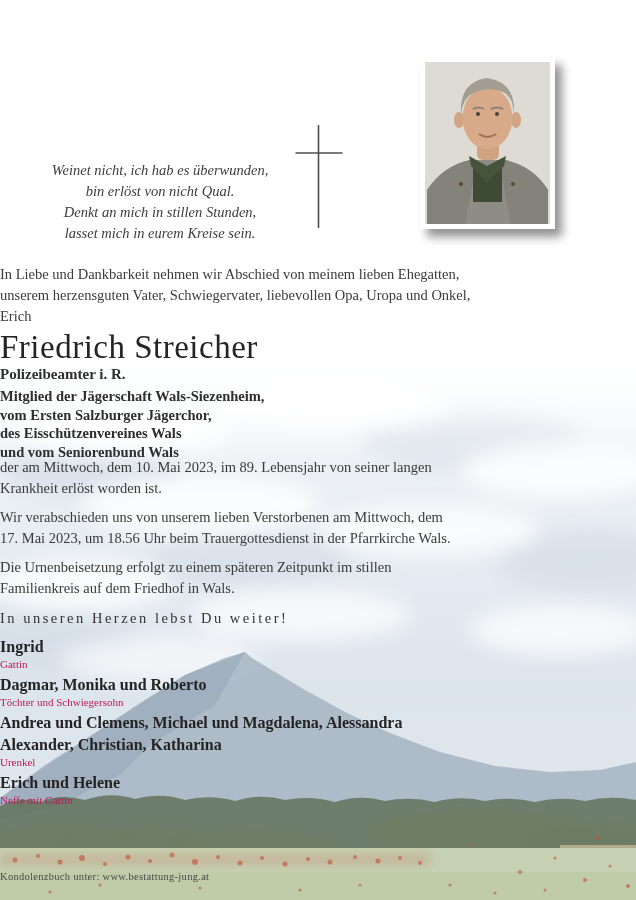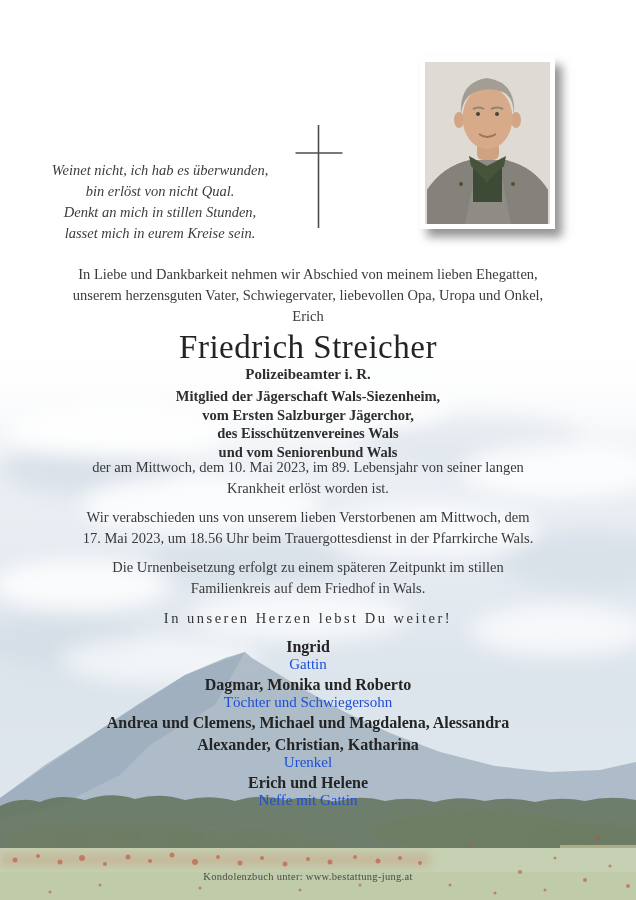--- a/index.html
+++ b/index.html
@@ -4,41 +4,41 @@
 <style>
   html,body{margin:0;padding:0;background:#888;}
   .page{
     position:relative;width:636px;height:900px;margin:0 auto;
     background:#ffffff;overflow:hidden;
     font-family:"Liberation Serif","DejaVu Serif",serif;
     color:#3a3a3a;
   }
   .bg{position:absolute;inset:0;z-index:0;}
   .content{position:absolute;inset:0;z-index:1;padding-left:27px;}
-  .abs{position:absolute;left:0;width:616px;text-align:center;}
+  .abs{position:absolute;left:0;width:616px;}
 
   .quote{position:absolute;left:20px;top:160px;width:280px;text-align:center;
     font-style:italic;font-size:14.5px;line-height:21px;color:#3c3c3c;}
   .cross{position:absolute;left:295px;top:124px;}
   .photo{position:absolute;left:420px;top:57px;width:125px;height:162px;
     background:#fff;padding:5px;box-shadow:7px 8px 9px rgba(60,60,60,.55);}
   .photo svg{display:block;}
 
   .intro{top:264px;font-size:14.5px;line-height:21px;}
   .name{top:329px;font-size:33px;letter-spacing:.5px;color:#242424;}
   .subtitle{top:366px;font-size:15px;font-weight:bold;color:#2e2e2e;}
   .memberships{top:387px;font-size:14.5px;line-height:18.5px;font-weight:bold;color:#2e2e2e;}
   .para1{top:457px;font-size:14.5px;line-height:21px;}
   .para2{top:507px;font-size:14.5px;line-height:21px;}
   .para3{top:557px;font-size:14.5px;line-height:21px;}
   .closing{top:610px;font-size:14.5px;letter-spacing:2.5px;color:#333;}
   .mourners{top:638px;}
   .mourner{margin-bottom:4px;}
   .mourner .names{font-size:16px;line-height:18px;font-weight:bold;color:#242424;}
-  .mourner .relation{font-size:15px;line-height:16px;color:#1d4ed8;}
+  .mourner .relation{font-size:11px;line-height:16px;color:#be185d;}
   .footer{top:871px;font-size:10.5px;color:#4a4a4a;letter-spacing:.3px;}
 </style>
 </head>
 <body>
 
 <div class="page">
 
   <svg class="bg" width="636" height="900" viewBox="0 0 636 900" aria-hidden="true">
     <defs>
       <linearGradient id="skyGrad" x1="0" y1="0" x2="0" y2="1">

